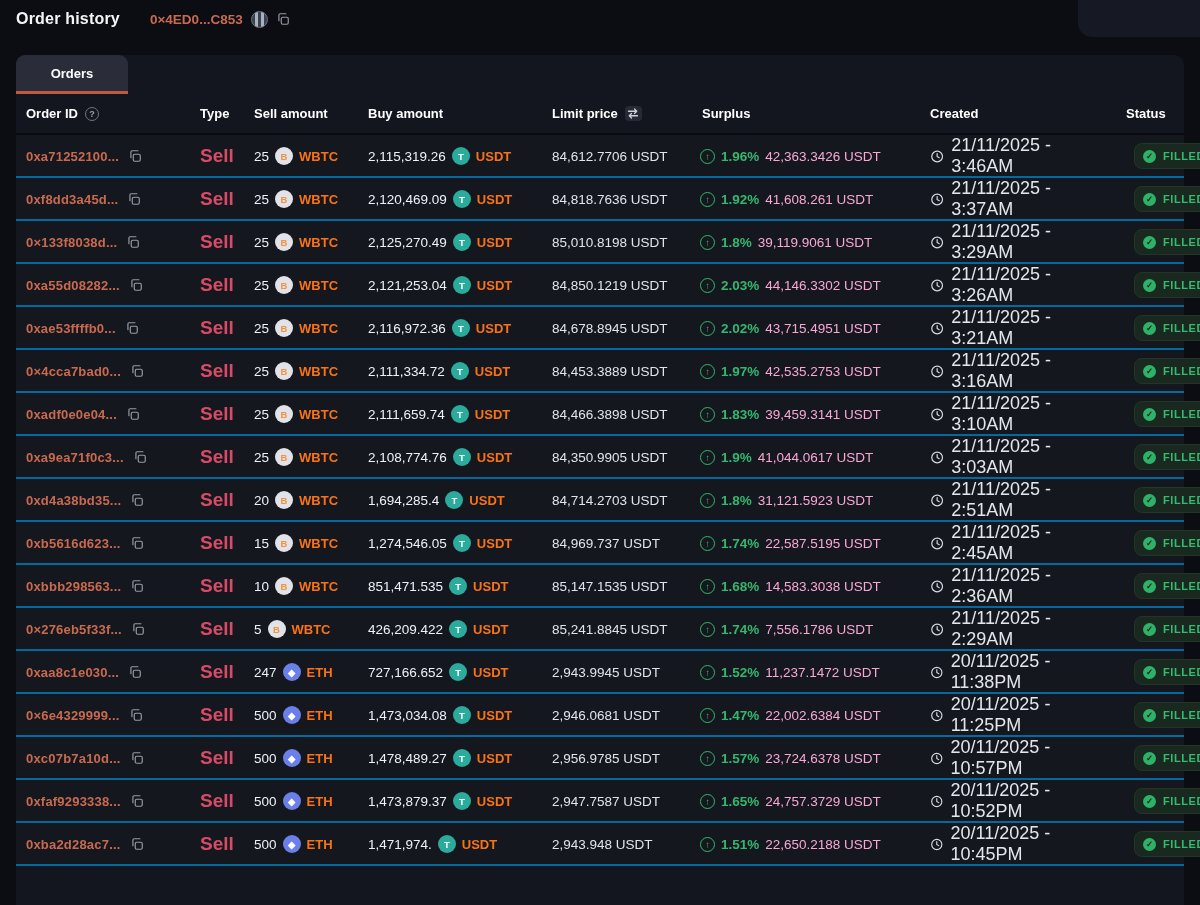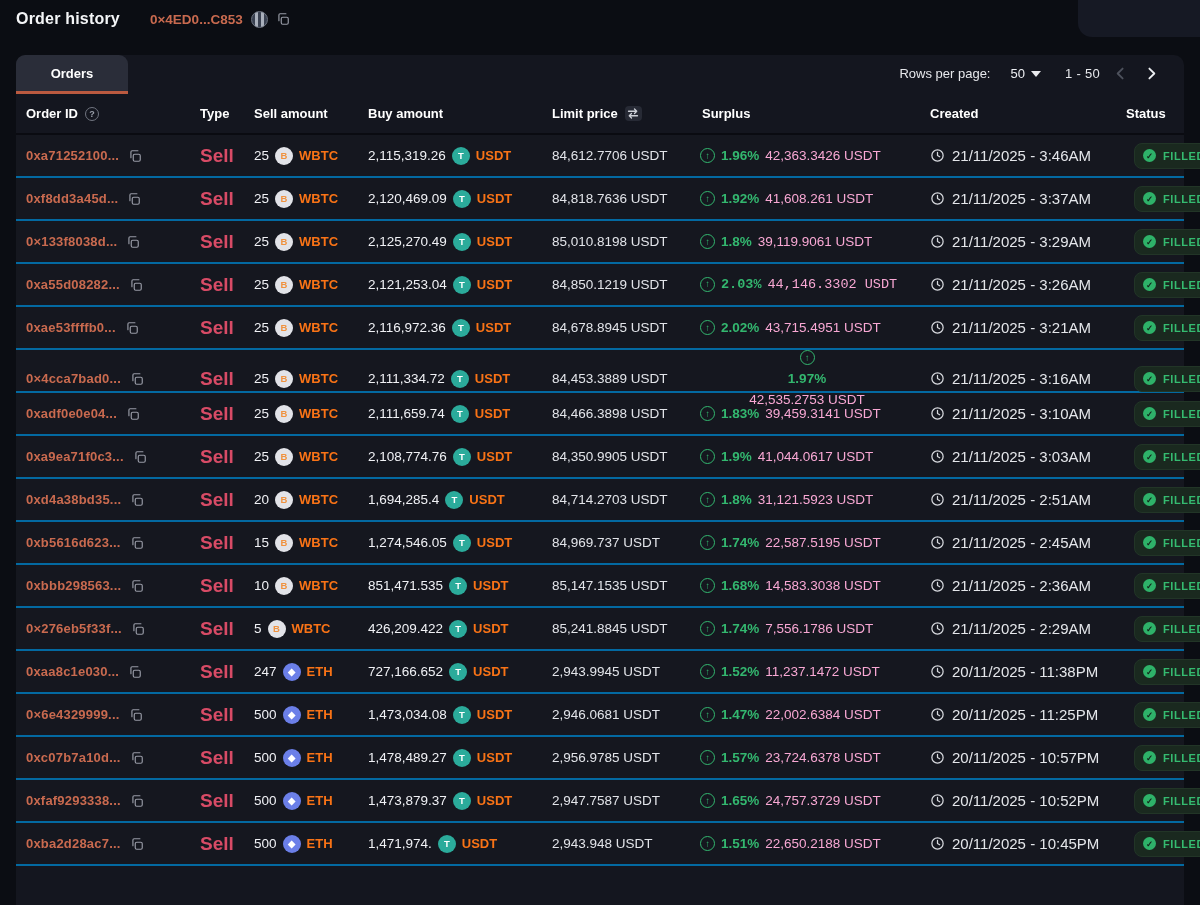--- a/index.html
+++ b/index.html
@@ -62,21 +62,21 @@
   .num { color:#f0f1f5; font-size:13.5px; }
   .tok { color:#f97316; font-size:13px; font-weight:bold; text-decoration:none; cursor:pointer; }
   .token-icon { width:18px; height:18px; border-radius:50%; display:inline-flex; align-items:center;
                 justify-content:center; font-size:9.5px; font-weight:bold; flex:none; }
   .limit { color:#e2e4e9; font-size:13.5px; }
   .up-icon { width:15px; height:15px; border:1.6px solid #33b76f; border-radius:50%; color:#33b76f;
              display:inline-flex; align-items:center; justify-content:center; flex:none; }
   .up-icon::after { content:"↑"; font-size:9.5px; font-weight:bold; }
   .pct { color:#33b76f; font-size:13.5px; font-weight:bold; }
   .surplus-num { color:#f9a8d4; font-size:13.5px; }
-  .created-cell { gap:7px; color:#e4e6ea; font-size:15px; }
+  .created-cell { gap:7px; color:#e4e6ea; font-size:18px; }
   .badge { margin-left:8px; height:26px; padding:0 12px 0 8px; background:#1a291f;
            border:1px solid #223527; border-radius:8px; display:inline-flex; align-items:center;
            gap:7px; }
   .badge .label { color:#35bb70; font-size:11px; font-weight:bold; letter-spacing:.6px; }
   .check-icon { width:13px; height:13px; border-radius:50%; background:#2eb269; color:#11261a;
                 display:inline-flex; align-items:center; justify-content:center; }
   .check-icon::after { content:"✓"; font-size:8.5px; font-weight:bold; }
 </style>
 </head>
 <body>
@@ -94,38 +94,20 @@
         </svg>
     </button>
   </div>
 </div>
 
 <div class="card">
 
   <div class="strip">
     <div class="tab">
       <span class="tab-label">Orders</span>
-    </div>
-    <div class="pagination">
-      <span>Rows per page:</span>
-      <button class="rpp-btn">
-        <span>50</span>
-        <span class="caret"></span>
-      </button>
-      <span class="page-range">1 - 50</span>
-      <button class="chev prev">
-        <svg width="17" height="17" viewBox="0 0 24 24" fill="none" stroke="currentColor" stroke-width="2.6" stroke-linecap="round" stroke-linejoin="round">
-            <path d="M15 5l-7 7 7 7"></path>
-          </svg>
-      </button>
-      <button class="chev next">
-        <svg width="17" height="17" viewBox="0 0 24 24" fill="none" stroke="currentColor" stroke-width="2.6" stroke-linecap="round" stroke-linejoin="round">
-            <path d="M9 5l7 7-7 7"></path>
-          </svg>
-      </button>
     </div>
   </div>
 
   <div class="thead grid">
     <div class="th">
       <span>Order ID</span>
       <span class="help-icon"></span>
     </div>
     <div class="th">
         <span>Type</span>
@@ -311,21 +293,21 @@
       <a class="tok">WBTC</a>
     </div>
     <div class="cell">
       <span class="num">2,121,253.04</span>
       <span class="token-icon" style="background: rgb(43, 171, 155); color: rgb(255, 255, 255);">T</span>
       <a class="tok">USDT</a>
     </div>
     <div class="cell">
           <span class="limit">84,850.1219 USDT</span>
         </div>
-    <div class="cell" style="padding-left:14px;font-family:Liberation Mono, monospace;">
+    <div class="cell" style="padding-left:14px;">
       <span class="up-icon"></span>
       <span class="pct">2.03%</span>
       <span class="surplus-num">44,146.3302 USDT</span>
     </div>
     <div class="cell created-cell">
       <svg width="15" height="15" viewBox="0 0 24 24" fill="none" stroke="#d8dadf" stroke-width="2" stroke-linecap="round" stroke-linejoin="round">
             <circle cx="12" cy="12" r="9"></circle>
             <path d="M12 7v5l3.5 2"></path>
           </svg>
       <span>21/11/2025 - 3:26AM</span>
@@ -401,21 +383,21 @@
       <a class="tok">WBTC</a>
     </div>
     <div class="cell">
       <span class="num">2,111,334.72</span>
       <span class="token-icon" style="background: rgb(43, 171, 155); color: rgb(255, 255, 255);">T</span>
       <a class="tok">USDT</a>
     </div>
     <div class="cell">
           <span class="limit">84,453.3889 USDT</span>
         </div>
-    <div class="cell" style="padding-left:14px;flex-direction:column;">
+    <div class="cell" style="padding-left:14px;">
       <span class="up-icon"></span>
       <span class="pct">1.97%</span>
       <span class="surplus-num">42,535.2753 USDT</span>
     </div>
     <div class="cell created-cell">
       <svg width="15" height="15" viewBox="0 0 24 24" fill="none" stroke="#d8dadf" stroke-width="2" stroke-linecap="round" stroke-linejoin="round">
             <circle cx="12" cy="12" r="9"></circle>
             <path d="M12 7v5l3.5 2"></path>
           </svg>
       <span>21/11/2025 - 3:16AM</span>

